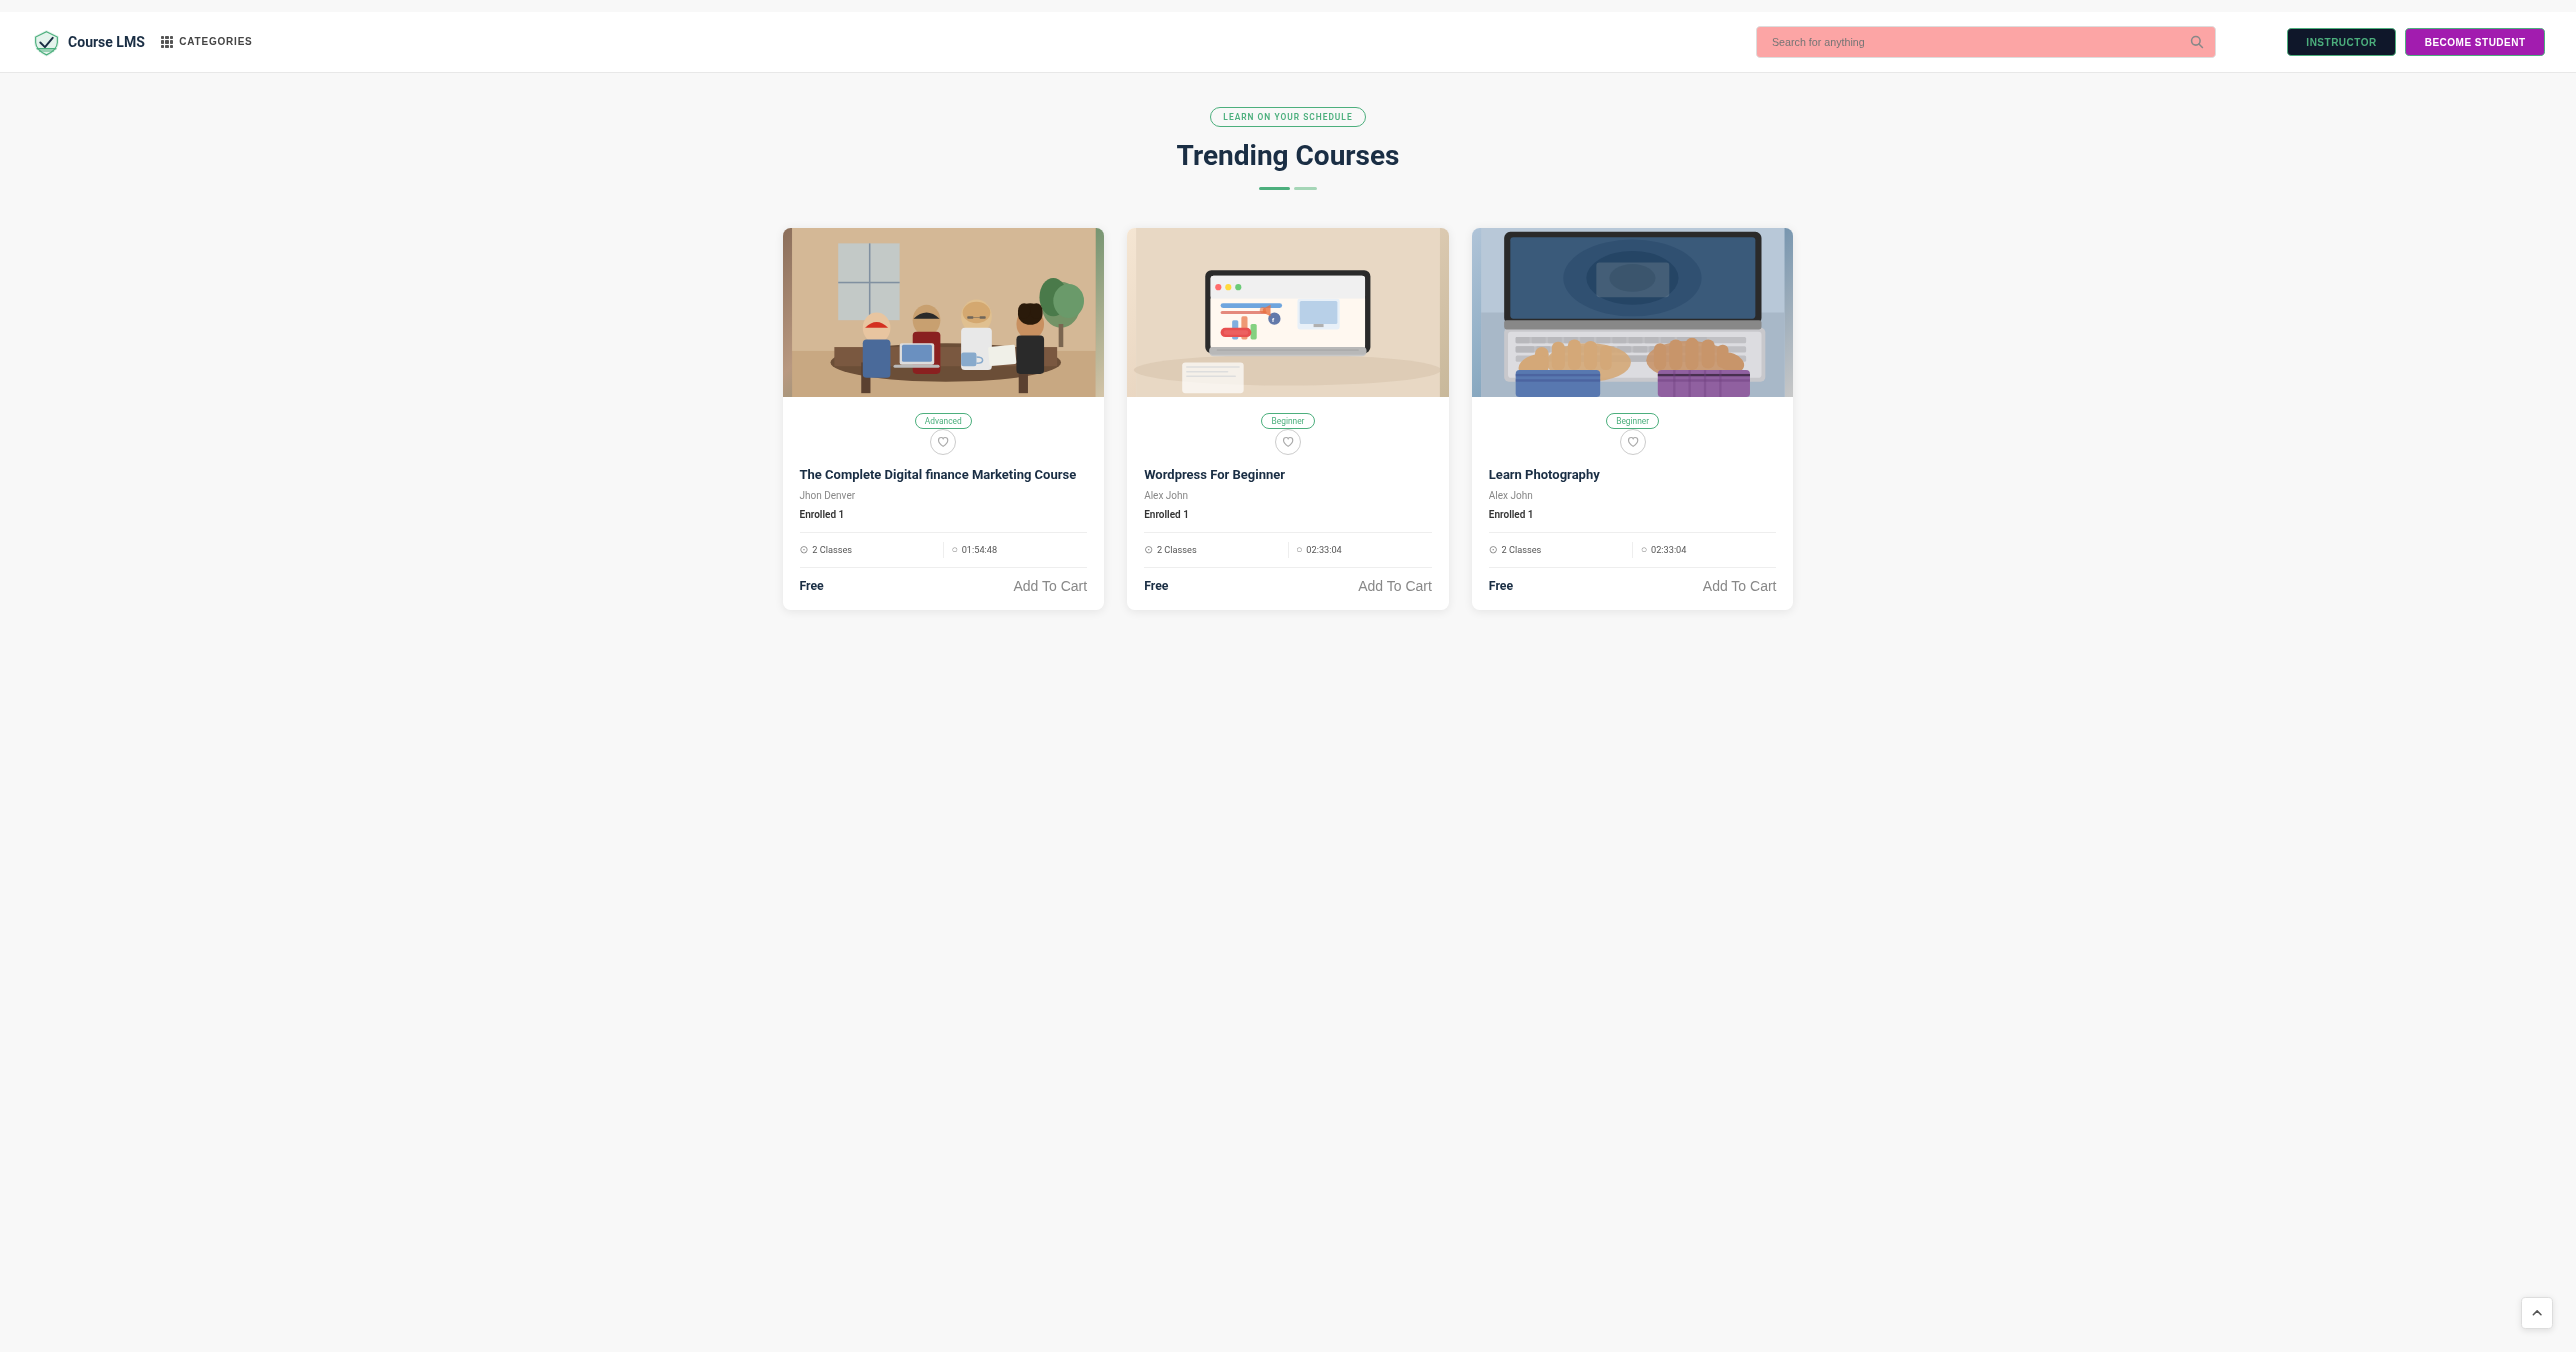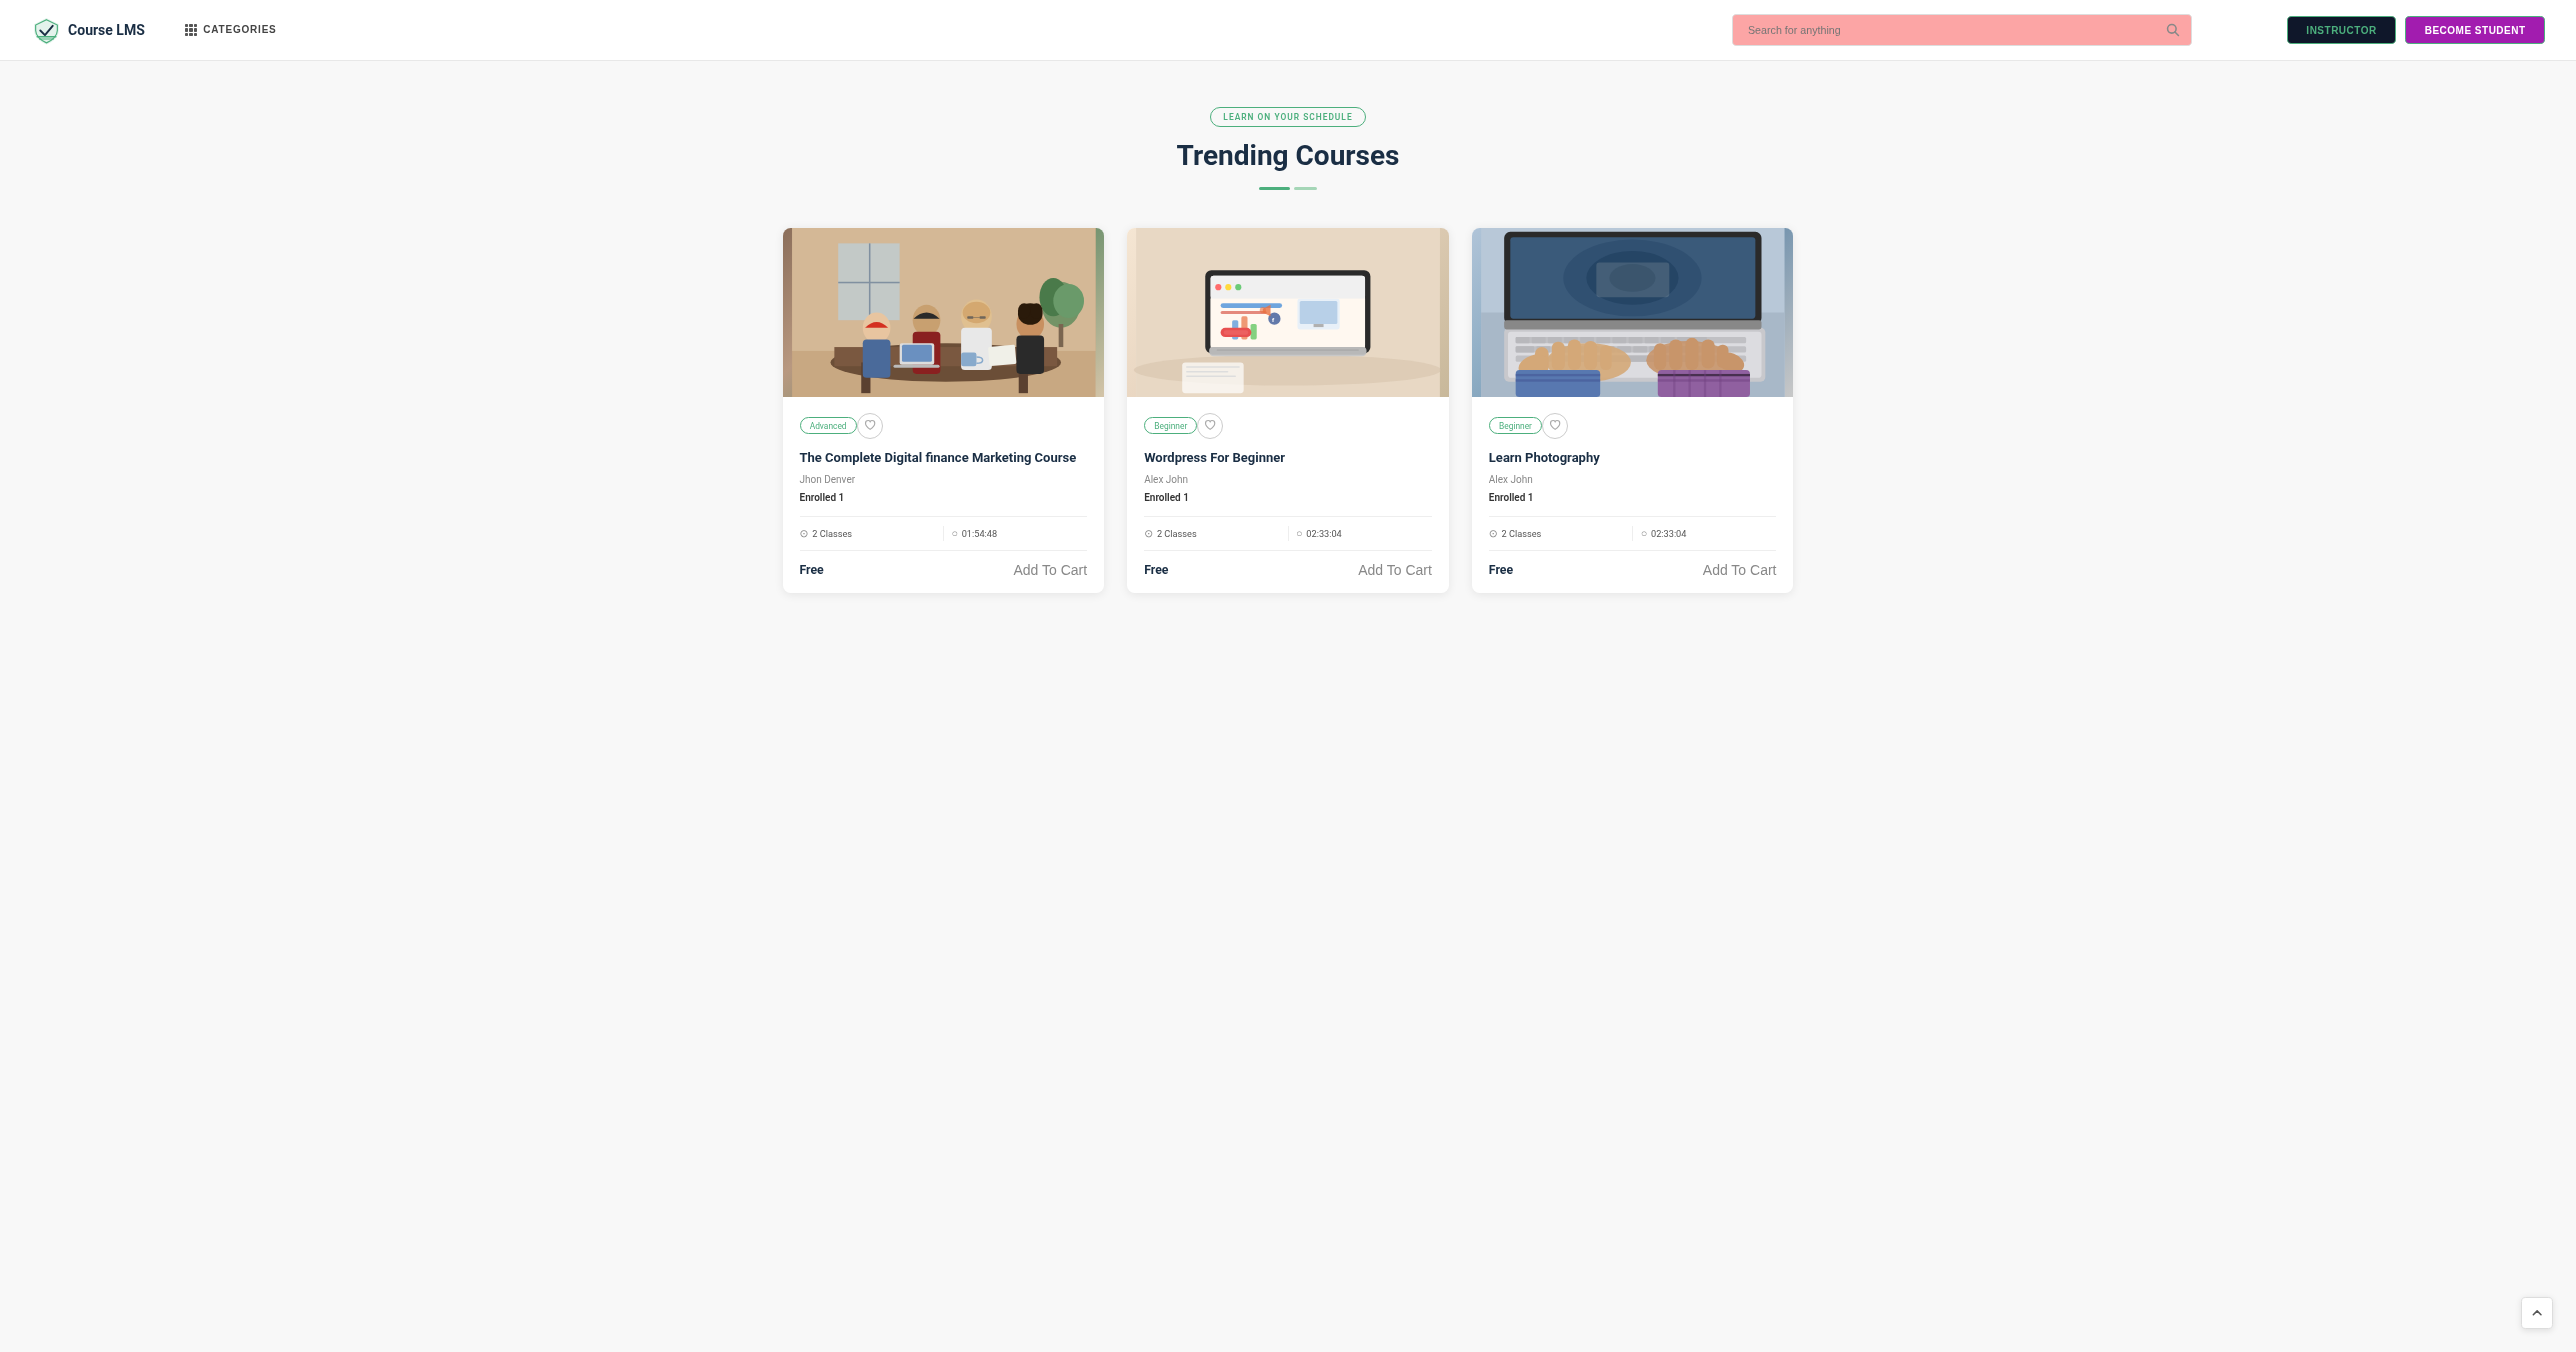--- a/index.html
+++ b/index.html
@@ -6,23 +6,23 @@
     body { font-family: -apple-system, BlinkMacSystemFont, 'Segoe UI', Roboto, sans-serif; background: #f8f8f8; color: #333; }
 
     
     .header {
       background: #fff;
       border-bottom: 0.8px solid #e8e8e8;
       padding: 0 31px;
       height: 61px;
       display: flex;
       align-items: center;
-      gap: 40px;
+      gap: 16px;
       position: sticky;
-      top: 0;
+      top: 12px;
       z-index: 100;
     }
     .logo-area {
       display: flex;
       align-items: center;
       gap: 6.1px;
       text-decoration: none;
       color: #1a2e44;
     }
     .logo-icon {
@@ -205,22 +205,23 @@
       position: relative;
       overflow: hidden;
     }
 
     .card-body {
       padding: 15.3px 17px;
     }
     .card-meta {
       display: flex;
       align-items: center;
-      justify-content: flex-start;
+      justify-content: space-between;
       margin-bottom: 10.7px;
+      flex-direction: column;
     }
     .level-badge {
       display: inline-block;
       border: 0.8px solid #4caf7d;
       color: #4caf7d;
       font-size: 8.4px;
       padding: 2.3px 9.2px;
       border-radius: 15.3px;
     }
     .heart-btn {

